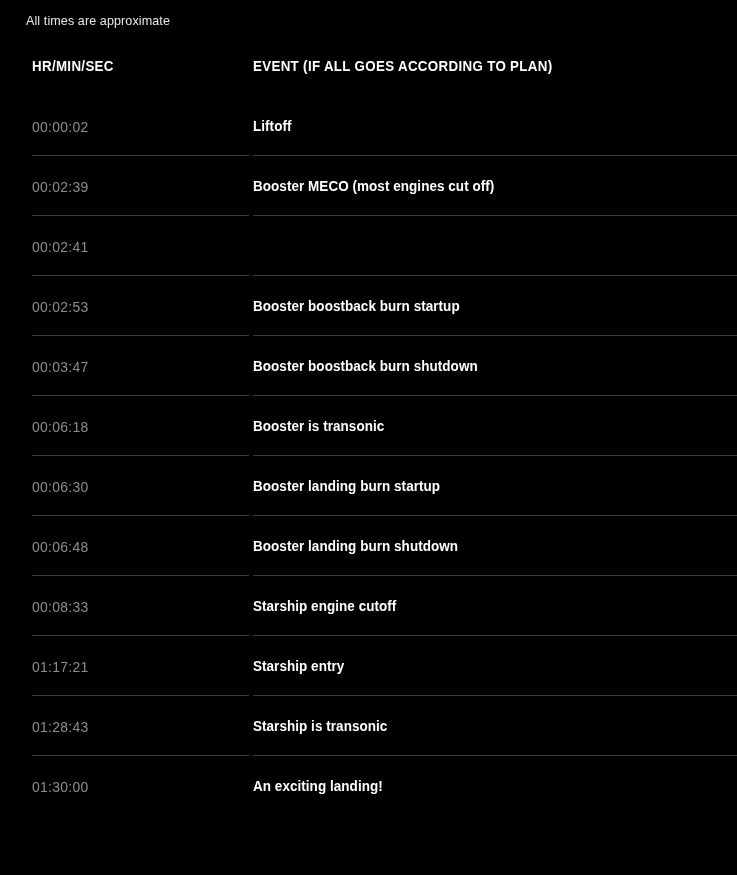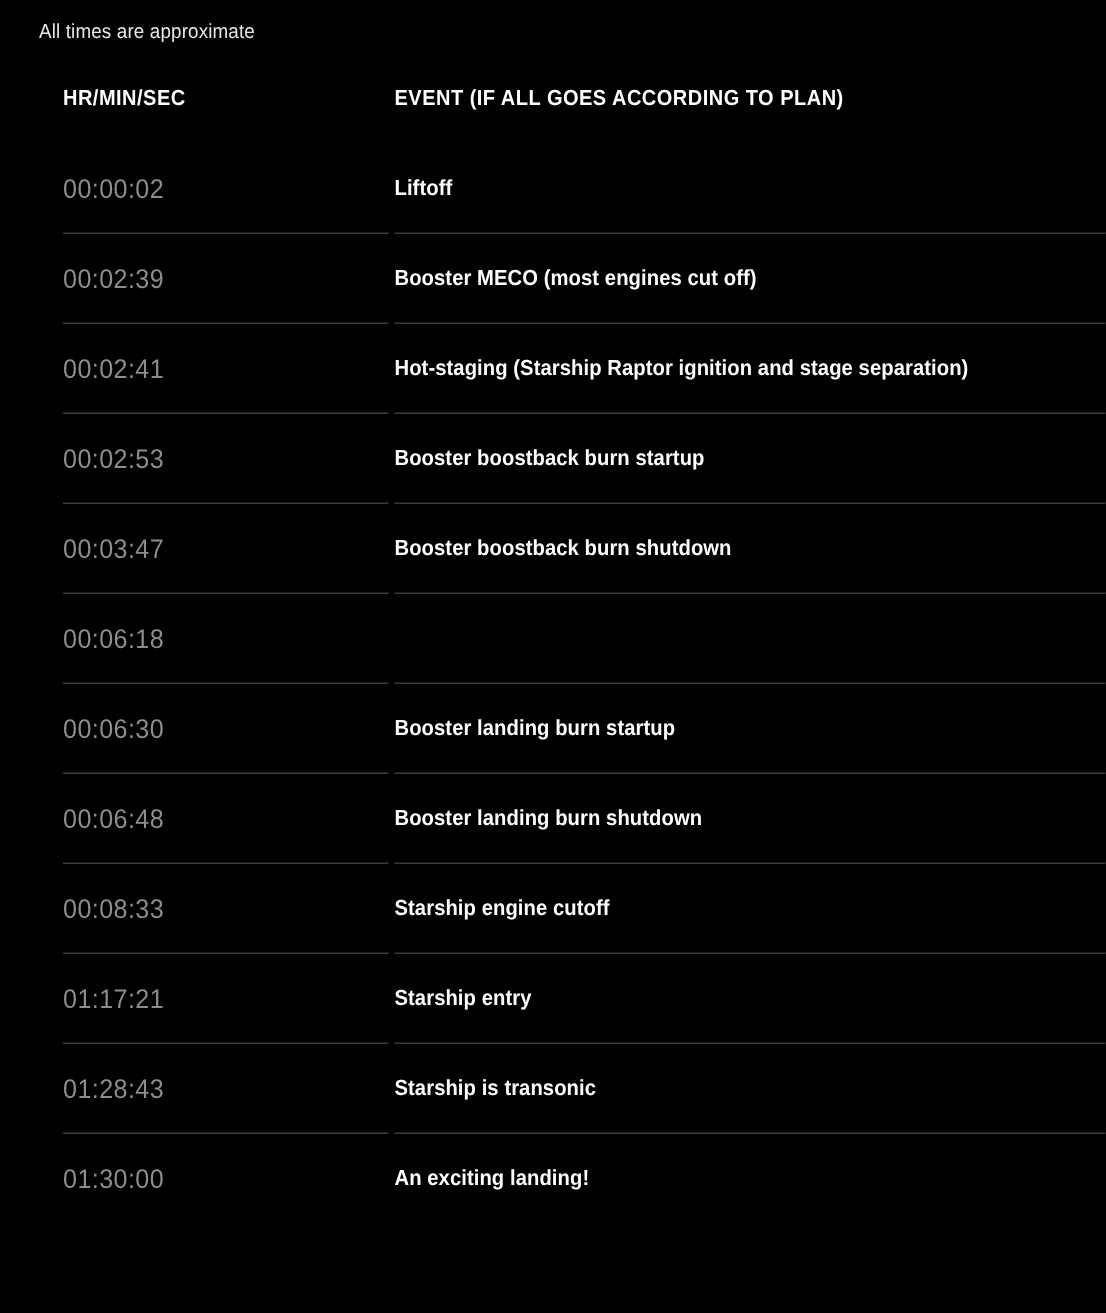--- a/index.html
+++ b/index.html
@@ -34,21 +34,21 @@
     font-weight: 400;
     letter-spacing: 0.1px;
     transform: scaleX(0.93);
     transform-origin: left center;
     white-space: nowrap;
   }
 
   
   .timeline {
     position: absolute;
-    left: 16px;
+    left: 6px;
     top: 36px;
     width: 647px;
   }
 
   .row {
     position: relative;
     height: 60px;
     width: 737px;
   }
 
@@ -84,21 +84,21 @@
   }
   .row.header .cell-time > span,
   .row.header .cell-event > span {
     display: inline-block;
     transform: scaleX(0.92);
     transform-origin: left center;
   }
 
   
   .row.data .cell-time {
-    font-size: 18px;
+    font-size: 15px;
     font-weight: 400;
     color: #8d8d8d;
     letter-spacing: 0.3px;
   }
   .row.data .cell-time > span {
     display: inline-block;
     transform: scaleX(0.93);
     transform-origin: left center;
   }
 
@@ -167,23 +167,20 @@
           <div class="cell-event">
             <span>Booster MECO (most engines cut off)</span>
           </div>
           <div class="sep-left"></div>
           <div class="sep-right"></div>
         </div>
         <div class="row data">
           <div class="cell-time">
             <span>00:02:41</span>
           </div>
-          <div class="cell-event">
-            <span>Hot-staging (Starship Raptor ignition and stage separation)</span>
-          </div>
           <div class="sep-left"></div>
           <div class="sep-right"></div>
         </div>
         <div class="row data">
           <div class="cell-time">
             <span>00:02:53</span>
           </div>
           <div class="cell-event">
             <span>Booster boostback burn startup</span>
           </div>
@@ -196,20 +193,23 @@
           </div>
           <div class="cell-event">
             <span>Booster boostback burn shutdown</span>
           </div>
           <div class="sep-left"></div>
           <div class="sep-right"></div>
         </div>
         <div class="row data">
           <div class="cell-time">
             <span>00:06:18</span>
+          </div>
+          <div class="cell-event">
+            <span>Booster is transonic</span>
           </div>
           <div class="sep-left"></div>
           <div class="sep-right"></div>
         </div>
         <div class="row data">
           <div class="cell-time">
             <span>00:06:30</span>
           </div>
           <div class="cell-event">
             <span>Booster landing burn startup</span>

